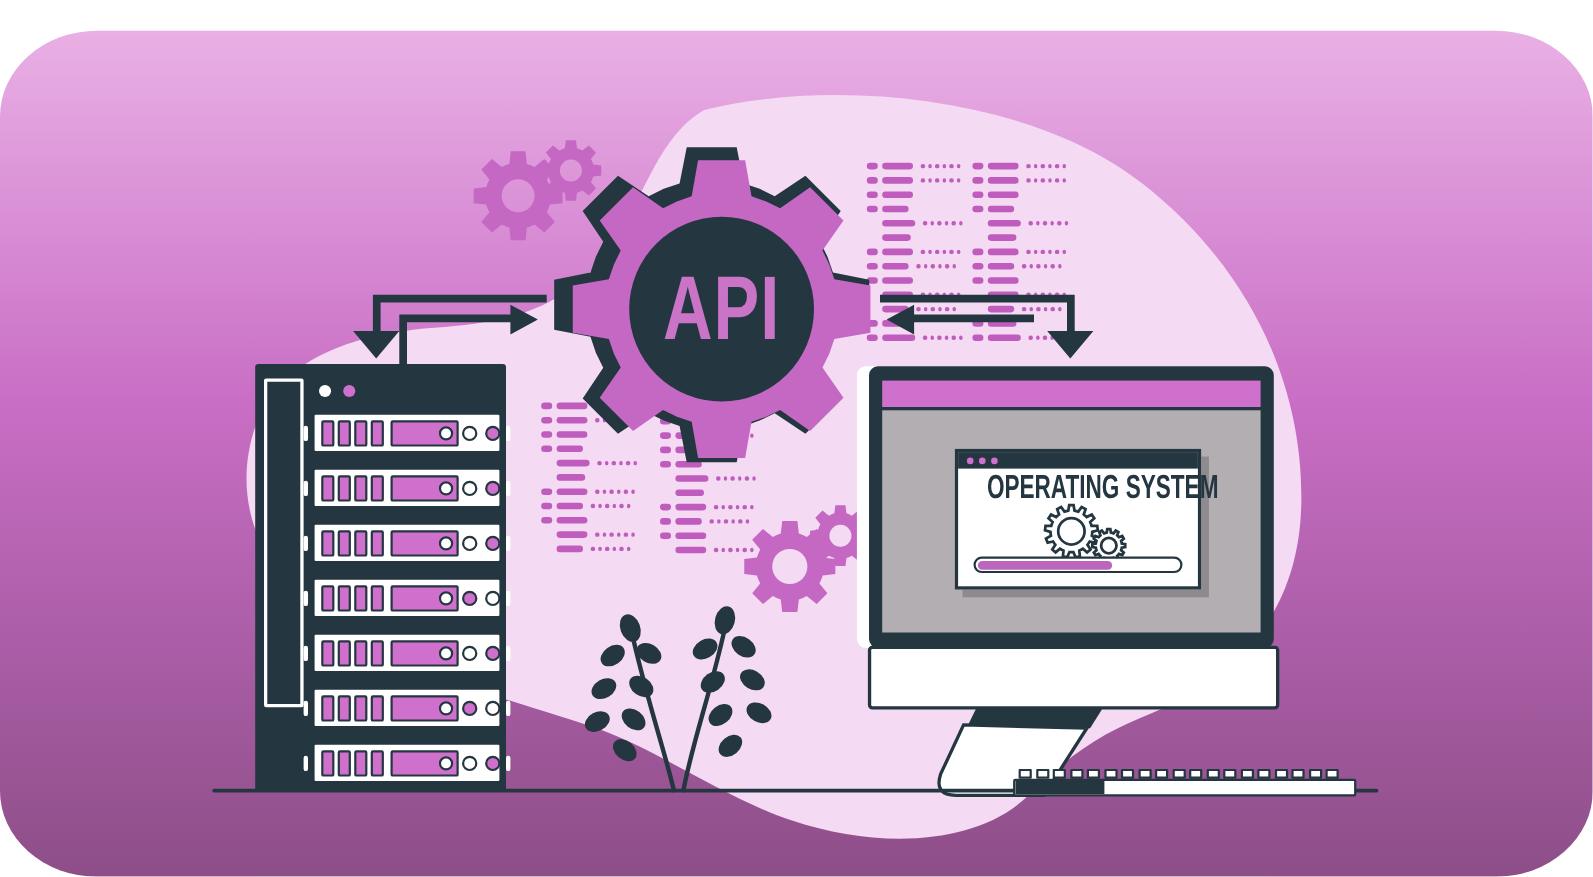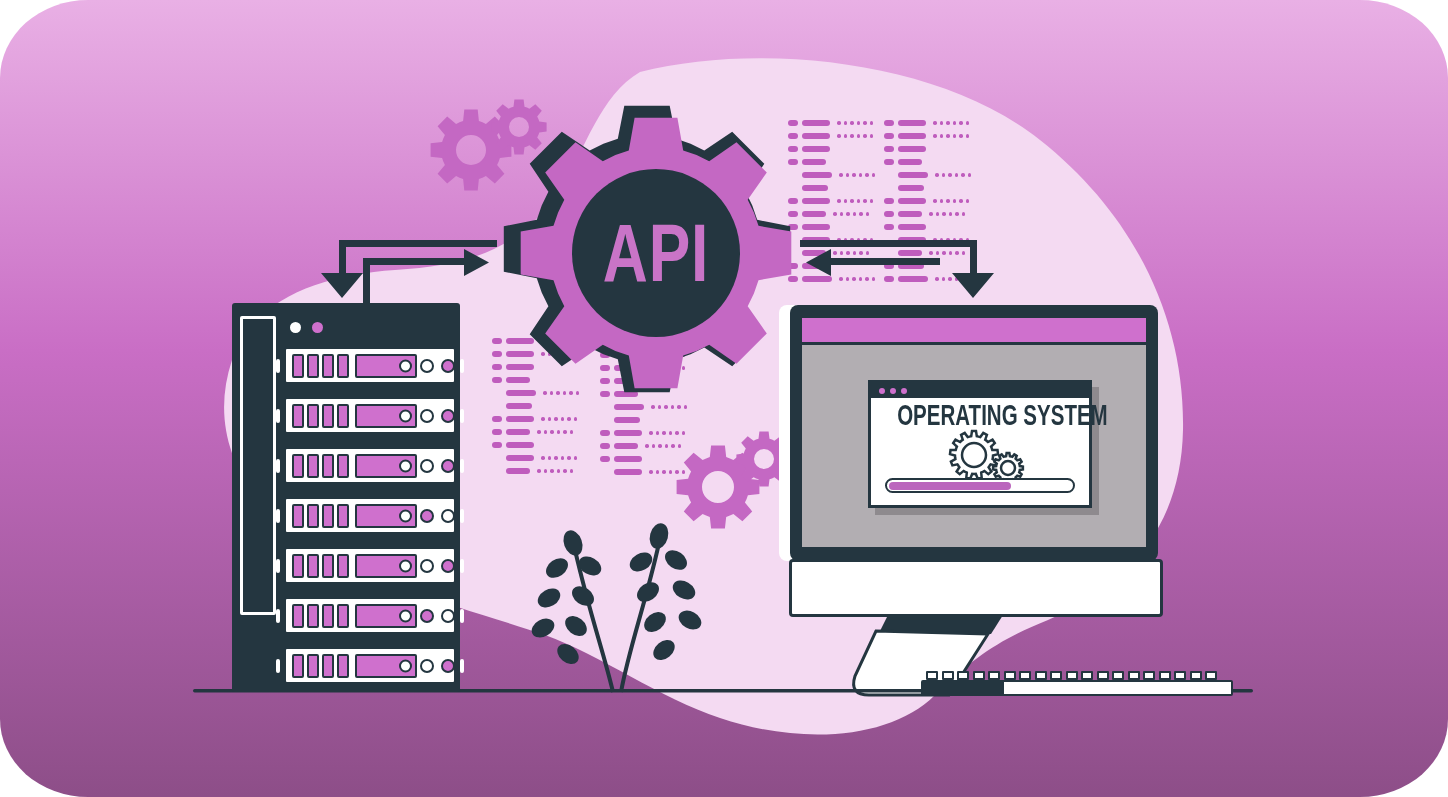--- a/index.html
+++ b/index.html
@@ -1,19 +1,19 @@
 <!DOCTYPE html>
 <html style="--grad-top: #e9b0e5; --grad-mid: #c96ec5; --grad-bot: #8d4e88; --blob: #f4daf2; --dark: #243640; --gear-purple: #c468c3; --accent-purple: #cf70cd; --code-purple: #bf5cbd; --screen-gray: #b2aeb2; --window-shadow: #8e8a8e; --progress-fill: #bb66bd;"><head>
 <meta charset="utf-8">
 <style>
   html,body{margin:0;padding:0;background:#ffffff;}
   .stage{position:relative;width:1448px;height:797px;background:#fff;overflow:hidden;
          font-family:"Liberation Sans",sans-serif;}
   .canvas{position:absolute;inset:0;border-radius:88px/78px;overflow:hidden;
-          background:linear-gradient(180deg,var(--grad-top) 0%,var(--grad-mid) 44%,var(--grad-bot) 100%);}
+          background:linear-gradient(180deg,var(--grad-top) 0%,var(--grad-mid) 44%,var(--grad-bot) 100%);margin-top:28px;}
   .layer{position:absolute;inset:0;width:1448px;height:797px;}
 
   
   .code-col{position:absolute;}
   .code-row{display:flex;align-items:center;gap:4px;height:6px;margin-bottom:7px;}
   .code-row .dash{height:6px;border-radius:3px;background:var(--code-purple);flex:none;}
   .code-row .dots{display:flex;gap:3px;margin-left:3px;}
   .code-row .dots i{width:3.5px;height:3.5px;border-radius:50%;background:var(--code-purple);}
 
   

